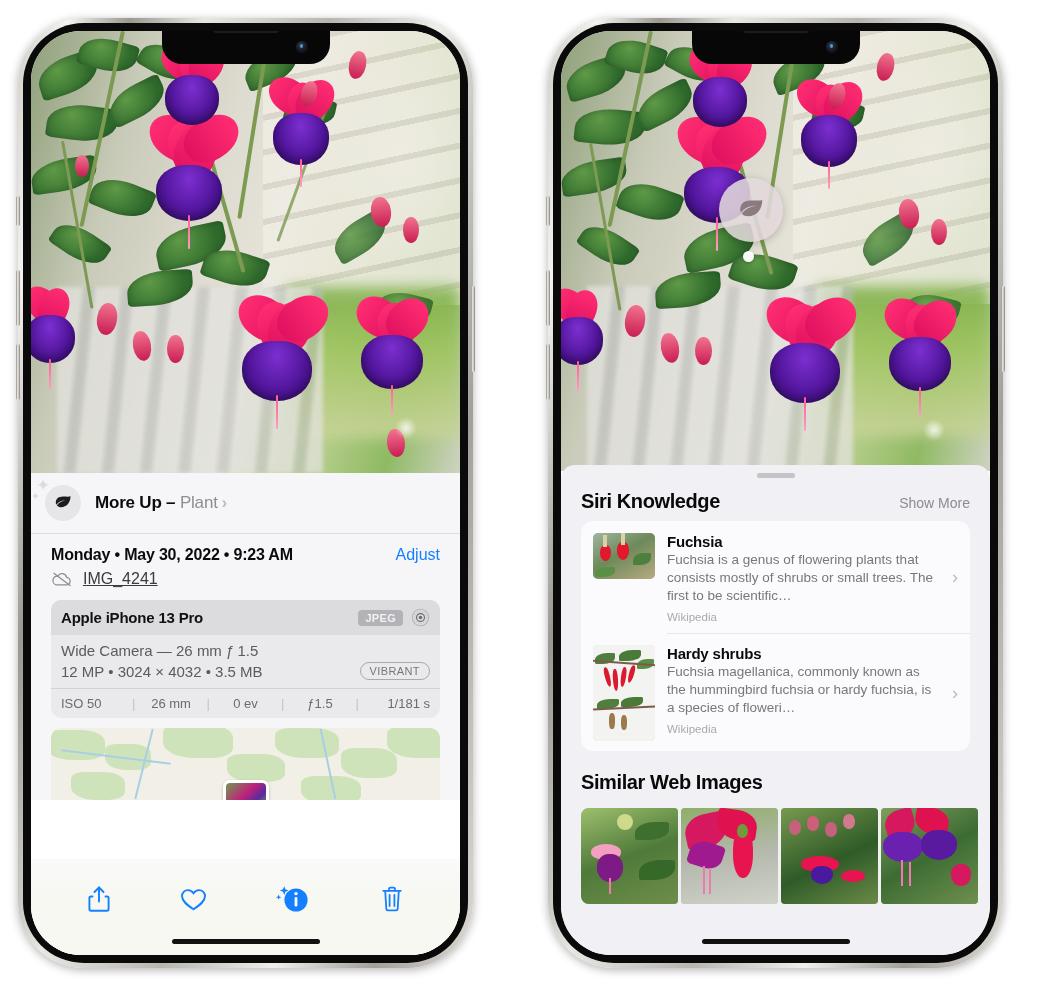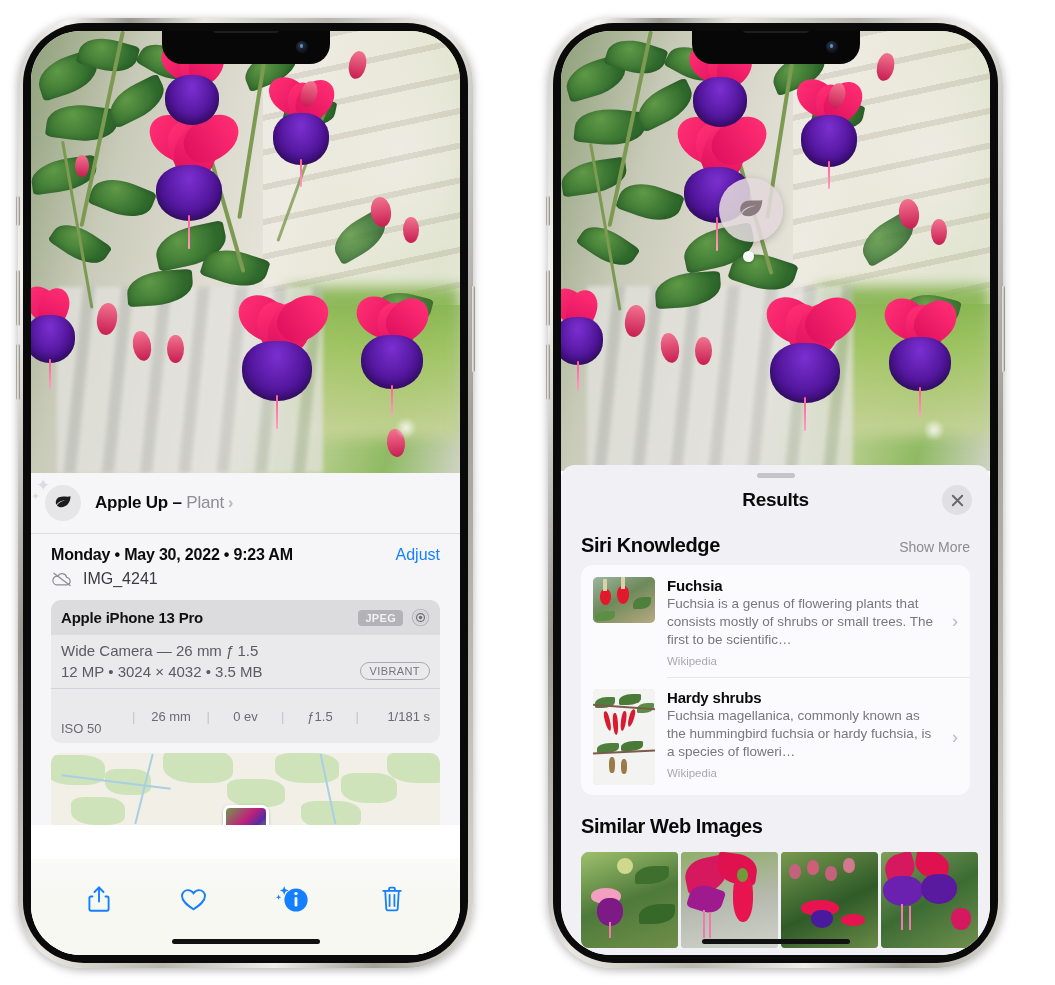--- a/index.html
+++ b/index.html
@@ -154,21 +154,21 @@
   .spark.a { left:-9px; top:-8px; font-size:17px; }
   .spark.b { left:-14px; top:6px; font-size:11px; }
   .lookup-text { font-size:17px; font-weight:700; color:#0b0b0c; letter-spacing:-.2px; }
   .lookup-text .sub { font-weight:400; color:#8e8e93; }
   .chev-sm { color:#b8b8bd; font-size:16px; margin-left:4px; }
 
   .date-row { padding:12px 20px 2px 20px; display:flex; align-items:baseline; }
   .date-txt { font-size:16px; font-weight:700; color:#0b0b0c; letter-spacing:-.2px; }
   .adjust { margin-left:auto; font-size:16px; color:#1580ff; }
   .file-row { display:flex; align-items:center; gap:10px; padding:4px 20px 12px 20px; }
-  .file-name { font-size:16px; color:#3b3b3f; }
+  .file-name { font-size:16px; color:#3b3b3f;text-decoration:underline; }
 
   .meta-card {
     margin:0 20px 10px 20px; border-radius:10px; overflow:hidden; background:#eaeaec;
   }
   .meta-head {
     display:flex; align-items:center; gap:8px;
     padding:8px 10px; background:#dcdcdf;
   }
   .meta-device { font-size:15px; font-weight:700; color:#111; flex:1; letter-spacing:-.2px; }
   .pill-jpeg {
@@ -182,21 +182,21 @@
   .meta-size { font-size:15px; color:#5b5b60;text-align:center; }
   .pill-vibrant {
     margin-left:auto; font-size:11px; color:#76767c;
     border:1px solid #a9a9ae; border-radius:9px; padding:2px 9px; letter-spacing:.4px;
   }
   .meta-exif {
     display:flex; align-items:center; border-top:.5px solid #d2d2d6;
     padding:7px 10px; font-size:13px; color:#6b6b70;
   }
   .meta-exif span { flex:1; text-align:center; }
-  .meta-exif span:first-child { text-align:left;margin-top:25px; }
+  .meta-exif span:first-child { text-align:left; }
   .meta-exif span:last-child { text-align:right; }
   .meta-exif .bar { flex:none; color:#c3c3c8; }
 
   .map-card { margin:0 20px; height:72px; border-radius:10px 10px 0 0; overflow:hidden; position:relative; }
   .map-bg { position:absolute; inset:0; background:#f1efe6; }
   .mblob { position:absolute; background:#cfe3bb; border-radius:24% 40% 30% 46%; }
   .mroad { position:absolute; background:#a9cfe3; }
   .map-pin {
     position:absolute; left:50%; transform:translateX(-50%); bottom:-14px;
     width:46px; height:34px; border-radius:7px; border:3px solid #fff;
@@ -390,21 +390,21 @@
 
           <div class="lookup-row">
             <div class="leaf-badge">
               <span class="spark a">✦</span>
               <span class="spark b">✦</span>
               <svg width="20" height="20" viewBox="0 0 24 24">
                 <path d="M21 4c0 8-5 13-11 13-2.3 0-4-.7-5.2-1.8C6 12 10.5 9.5 16 8.6 11.2 8.6 6.4 10.3 4 14.2 2.6 11 3.6 6.9 7.2 5.2 11.3 3.3 17.4 5.2 21 4z" fill="#1c1c1e"></path>
               </svg>
             </div>
             <div class="lookup-text">
-              <span>Apple Up – </span><span class="sub">Plant</span><span class="chev-sm">›</span>
+              <span>More Up – </span><span class="sub">Plant</span><span class="chev-sm">›</span>
             </div>
           </div>
 
           <div class="date-row">
             <span class="date-txt">Monday • May 30, 2022 • 9:23 AM</span>
             <span class="adjust">Adjust</span>
           </div>
 
           <div class="file-row">
             <svg width="22" height="16" viewBox="0 0 26 18">
@@ -614,28 +614,20 @@
           <svg width="30" height="30" viewBox="0 0 24 24">
             <path d="M21 4c0 8-5 13-11 13-2.3 0-4-.7-5.2-1.8C6 12 10.5 9.5 16 8.6 11.2 8.6 6.4 10.3 4 14.2 2.6 11 3.6 6.9 7.2 5.2 11.3 3.3 17.4 5.2 21 4z" fill="#8b7b80"></path>
           </svg>
         </div>
         <div class="siri-dot"></div>
       </div>
 
       <div class="results">
         <div class="grabber"></div>
 
-        <div class="res-head">
-          <span class="res-title">Results</span>
-          <span class="close-btn">
-            <svg width="15" height="15" viewBox="0 0 16 16">
-              <path d="M3 3l10 10M13 3L3 13" stroke="#68686e" stroke-width="2.1" stroke-linecap="round"></path>
-            </svg>
-          </span>
-        </div>
 
         <div class="sec-head">
           <span class="sec-title">Siri Knowledge</span>
           <span class="sec-more">Show More</span>
         </div>
 
         <div class="k-card">
 
           <div class="k-row">
             <div class="k-thumb a">

